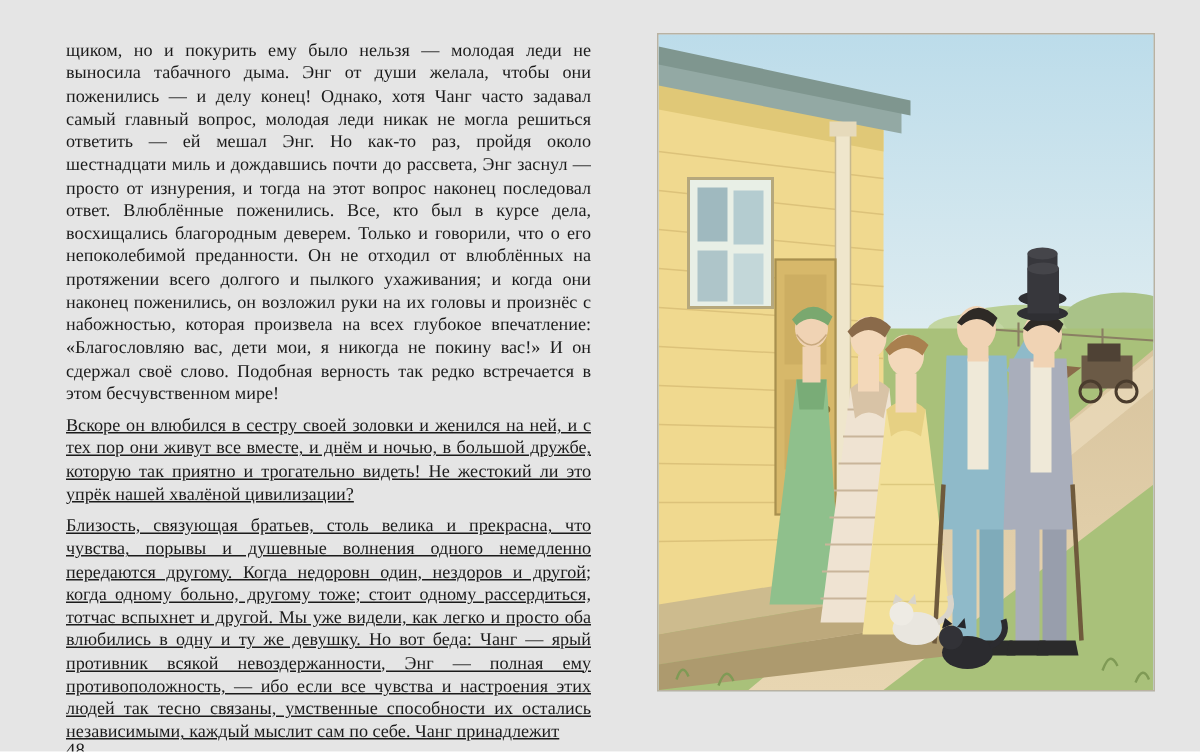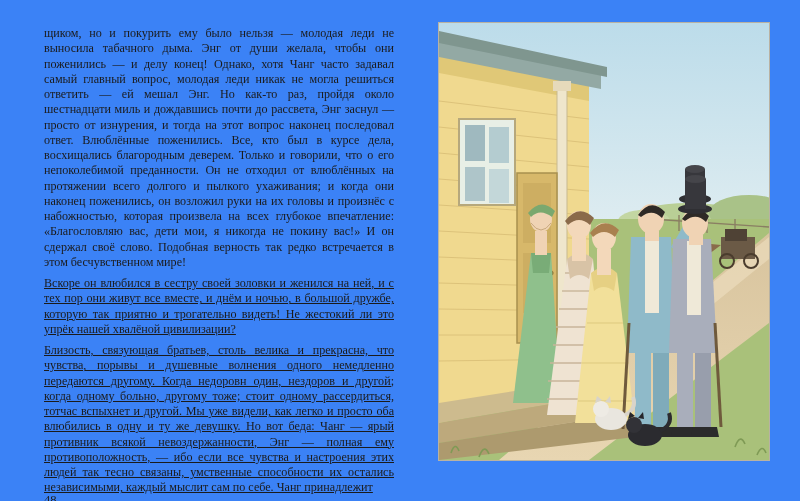--- a/index.html
+++ b/index.html
@@ -10,21 +10,21 @@
   body {
     width: 800px;
     height: 501px;
     overflow: hidden;
     font-family: "Liberation Serif", serif;
   }
   .page {
     position: relative;
     width: 800px;
     height: 501px;
-    background: #3b82f6;
+    background: #e5e5e5;
   }
   .text-column {
     position: absolute;
     left: 44px;
     top: 26px;
     width: 350px;
     height: 420px;
   }
   .text-column p {
     margin: 0 0 0 0;

